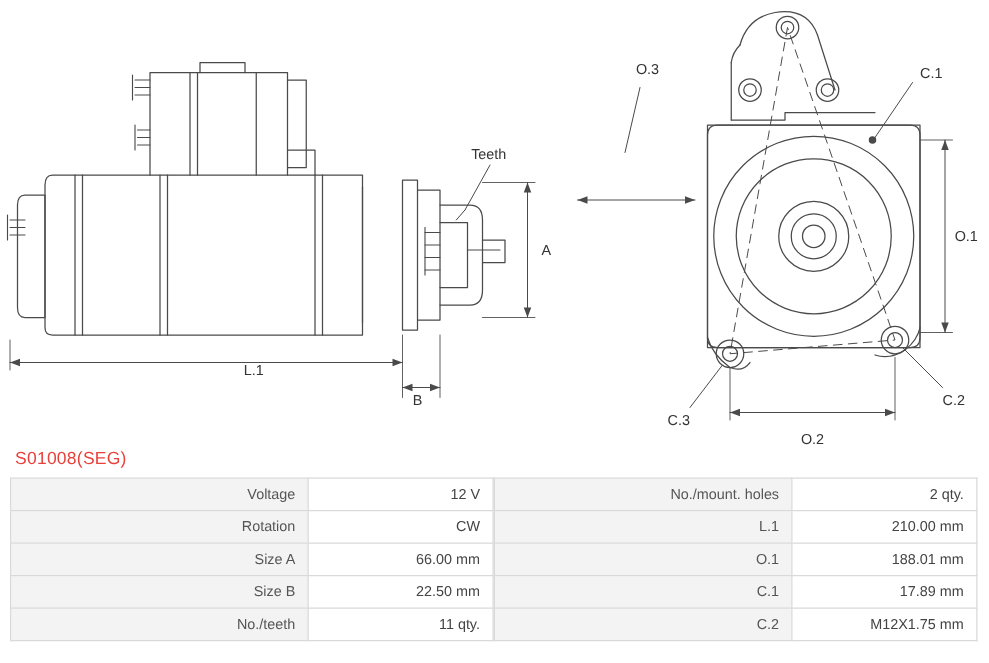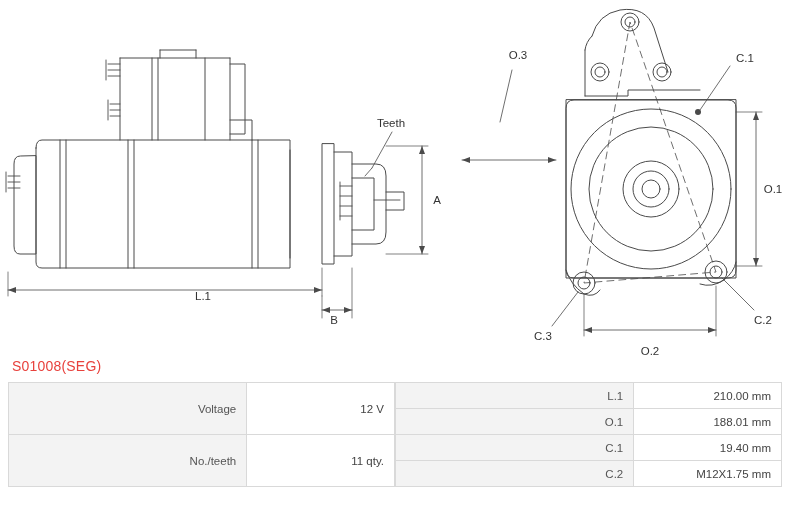--- a/index.html
+++ b/index.html
@@ -206,39 +206,55 @@
   <div class="title">S01008(SEG)</div>
 
   <div class="specs">
     <table class="spec">
       <tbody>
         <tr>
           <td class="label">Voltage</td>
           <td class="value">12 V</td>
         </tr>
         <tr>
+          <td class="label">Rotation</td>
+          <td class="value">CW</td>
+        </tr>
+        <tr>
+          <td class="label">Size A</td>
+          <td class="value">66.00 mm</td>
+        </tr>
+        <tr>
+          <td class="label">Size B</td>
+          <td class="value">22.50 mm</td>
+        </tr>
+        <tr>
           <td class="label">No./teeth</td>
           <td class="value">11 qty.</td>
         </tr>
       </tbody>
     </table>
 
     <table class="spec">
       <tbody>
         <tr>
+          <td class="label">No./mount. holes</td>
+          <td class="value">2 qty.</td>
+        </tr>
+        <tr>
           <td class="label">L.1</td>
           <td class="value">210.00 mm</td>
         </tr>
         <tr>
           <td class="label">O.1</td>
           <td class="value">188.01 mm</td>
         </tr>
         <tr>
           <td class="label">C.1</td>
-          <td class="value">19.40 mm</td>
+          <td class="value">17.89 mm</td>
         </tr>
         <tr>
           <td class="label">C.2</td>
           <td class="value">M12X1.75 mm</td>
         </tr>
       </tbody>
     </table>
   </div>
 
 </div>

